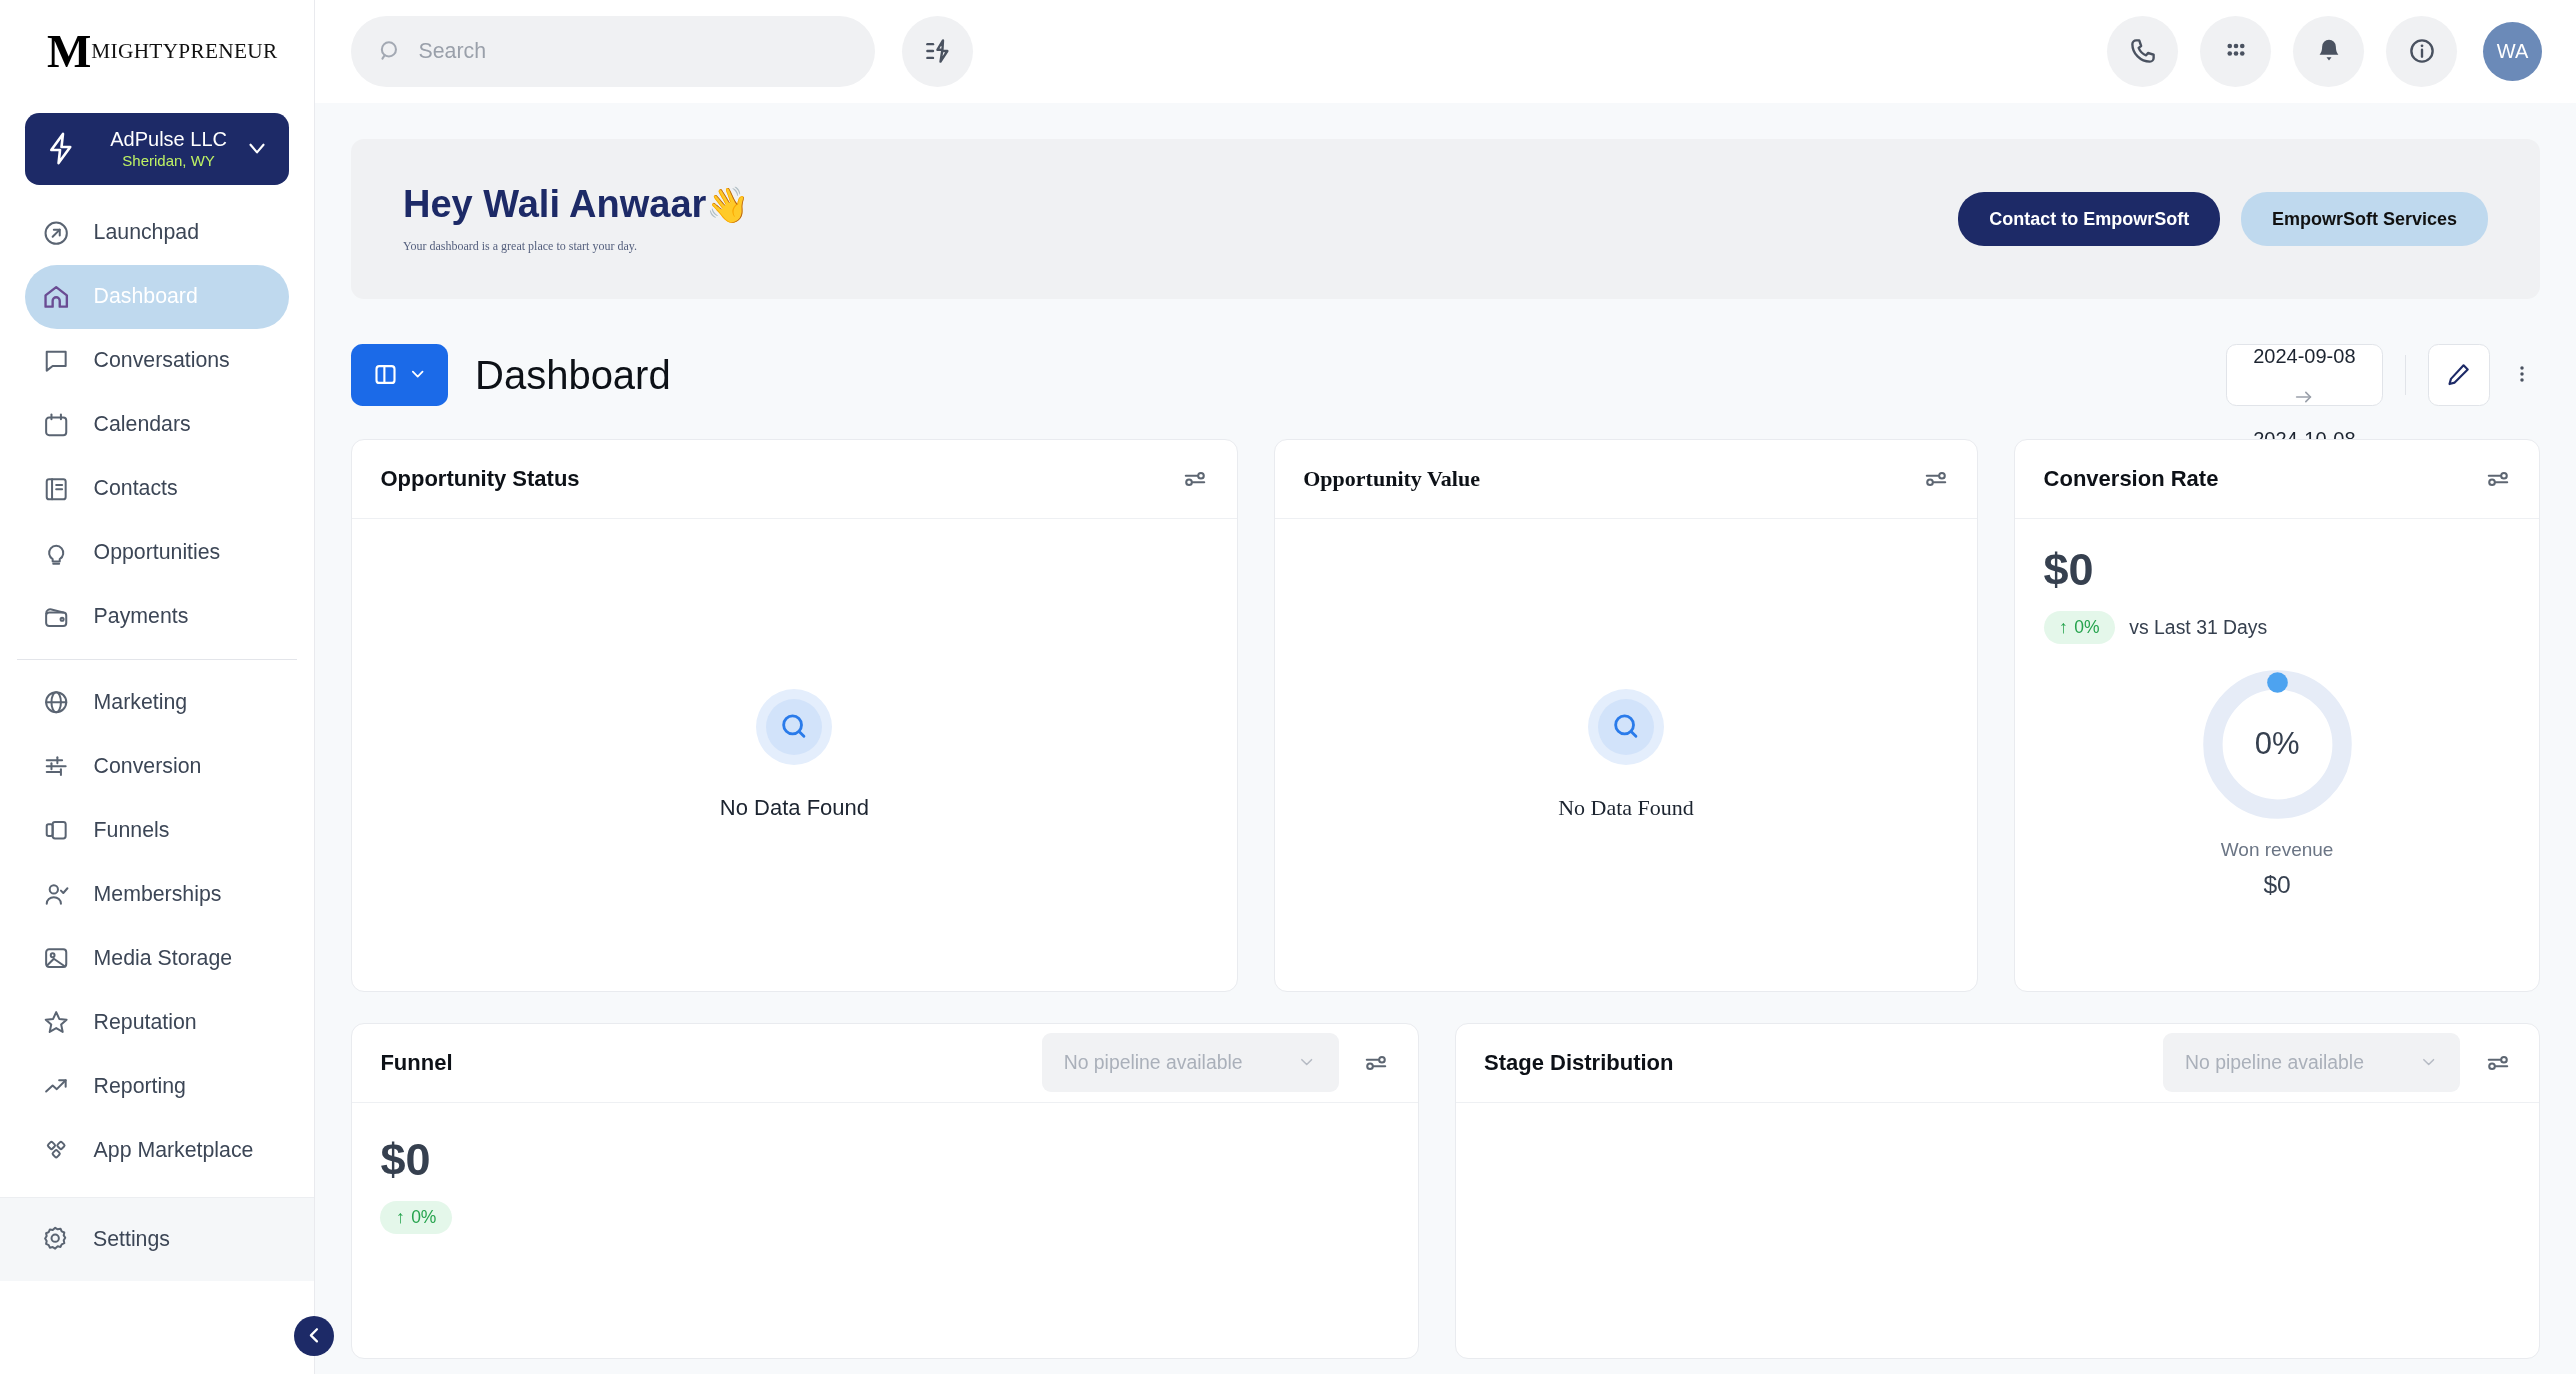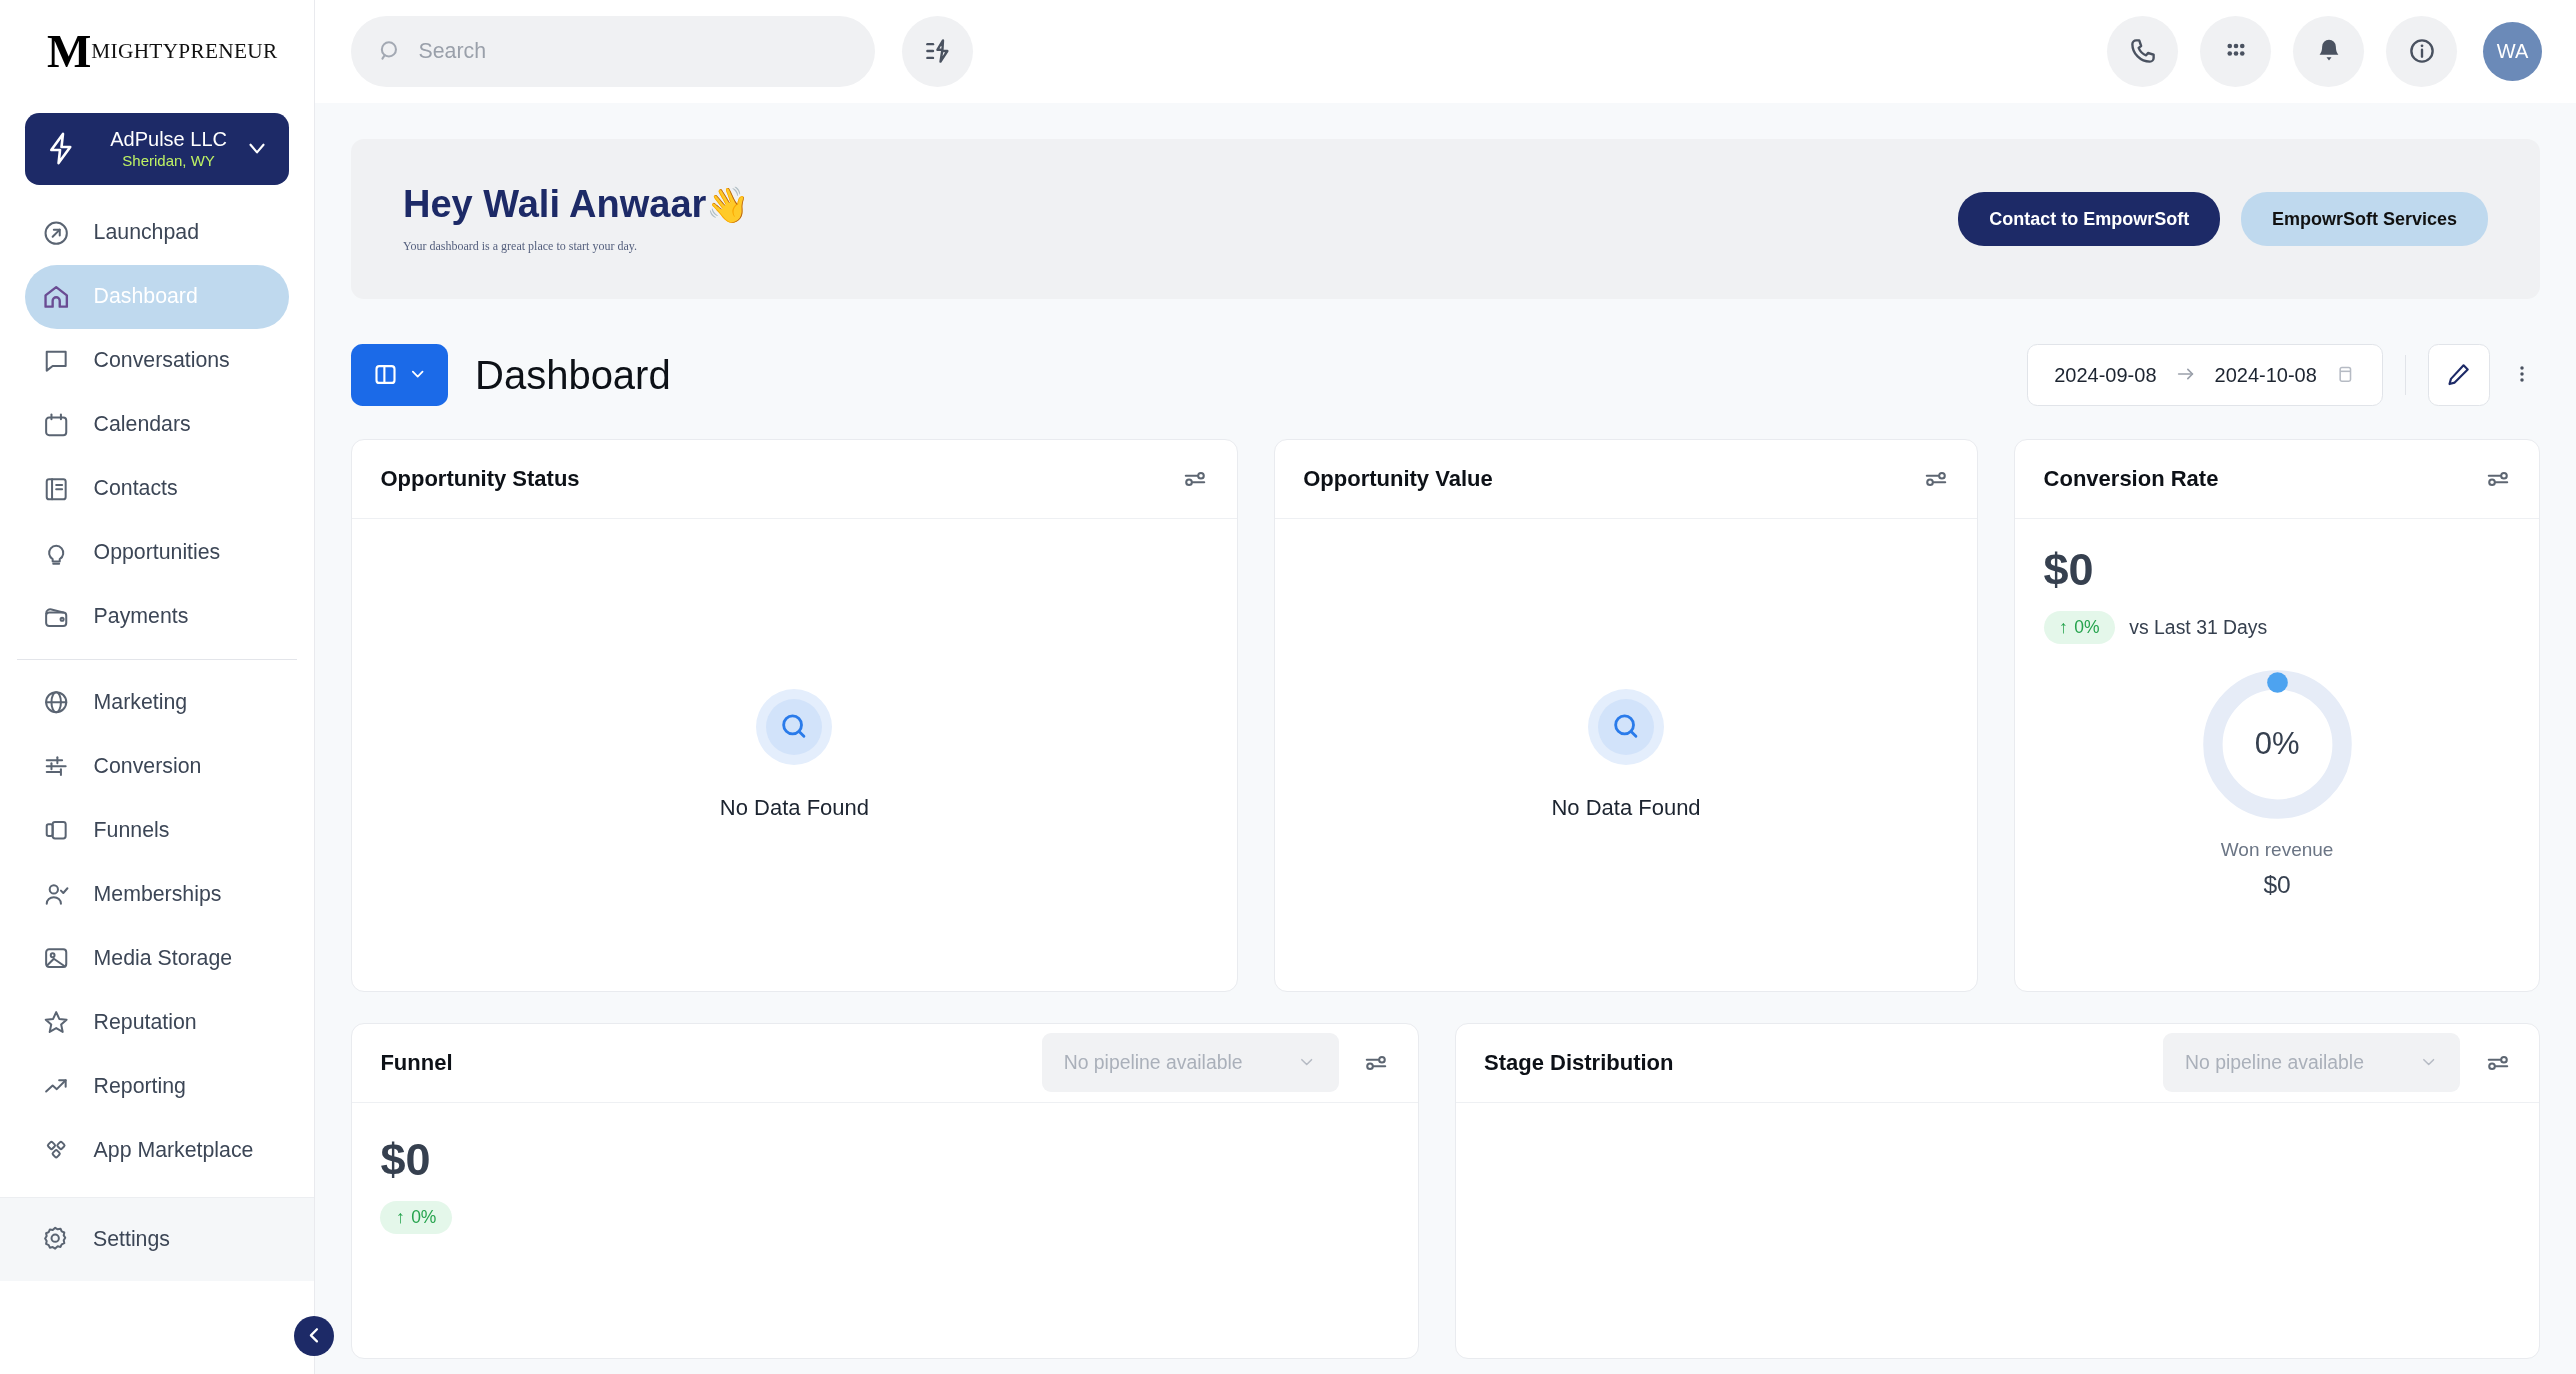--- a/index.html
+++ b/index.html
@@ -134,21 +134,21 @@
   .layout-btn {
     background: #1b6ae8; border-radius: 11.6px;
     width: 97px; height: 62px; display: flex; align-items: center;
     justify-content: center; gap: 9px; cursor: pointer;
   }
   .page-title { font-size: 40px; color: #0d1117; padding-left: 27px; }
   .toolbar-spacer { flex: 1 1 auto; }
   .daterange {
     height: 62px; border: 1.3px solid #e1e4e9; border-radius: 10.3px;
     background: #fff; display: flex; align-items: center;
-    padding: 0 26px; gap: 18px; cursor: pointer;
+    padding: 0 26px; gap: 18px; cursor: pointer; flex-direction: column;
   }
   .daterange .d { font-size: 20px; color: #1c2430; }
   .vsep { width: 1.3px; height: 40px; background: #e1e4e9; margin: 0 22px; }
   .icon-btn {
     width: 62px; height: 62px; border: 1.3px solid #e1e4e9; border-radius: 10.3px;
     background: #fff; display: flex; align-items: center; justify-content: center; cursor: pointer;
   }
   .dots-btn {
     width: 36px; height: 62px; display: flex; align-items: center;
     justify-content: center; cursor: pointer; margin-left: 14.2px;
@@ -580,21 +580,21 @@
                 <svg width="34" height="34" viewBox="0 0 24 24" fill="none" stroke="#2a7bea" stroke-width="2" stroke-linecap="round">
                     <circle cx="11" cy="10.5" r="6.3"></circle>
                     <line x1="15.6" y1="15.2" x2="19" y2="18.6"></line>
                   </svg>
               </span>
             </span>
             <span class="empty-text">No Data Found</span>
           </div>
         </div>
 
-        <div class="card" style="width:714px;height:553px;">
+        <div class="card" style="width:714px;height:553px;font-family:Liberation Serif, serif;">
           <div class="card-head">
             <span class="card-title">Opportunity Value</span>
             <span class="head-spacer"></span>
             <span class="gear-sliders">
               <svg width="26" height="26" viewBox="0 0 24 24" fill="none" stroke="#5d6672" stroke-width="1.9" stroke-linecap="round">
                   <line x1="3.5" y1="9" x2="14" y2="9"></line>
                   <circle cx="17.5" cy="9" r="2.6"></circle>
                   <line x1="10" y1="15" x2="20.5" y2="15"></line>
                   <circle cx="6.5" cy="15" r="2.6"></circle>
                 </svg>

